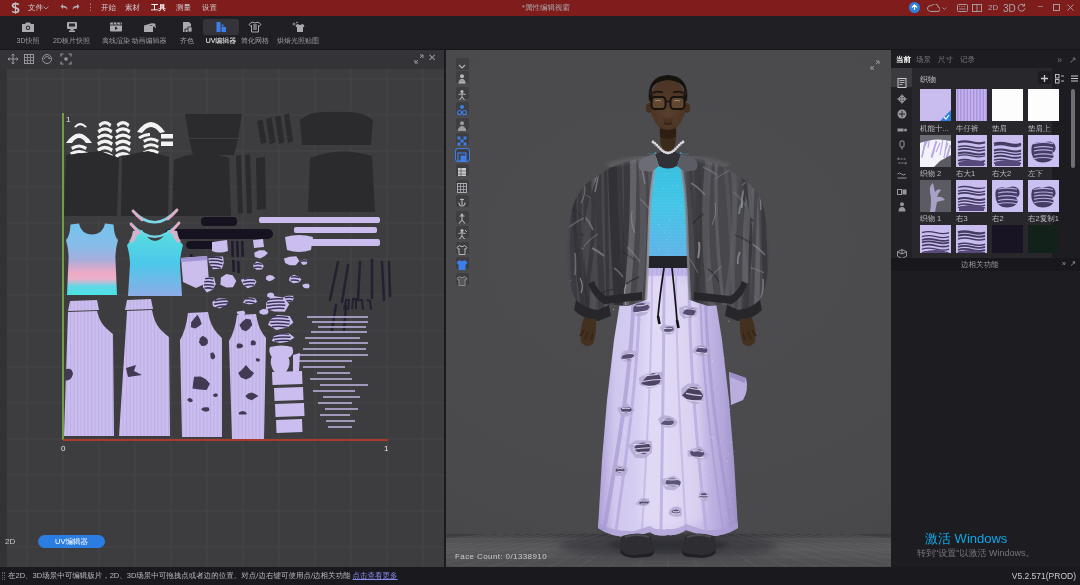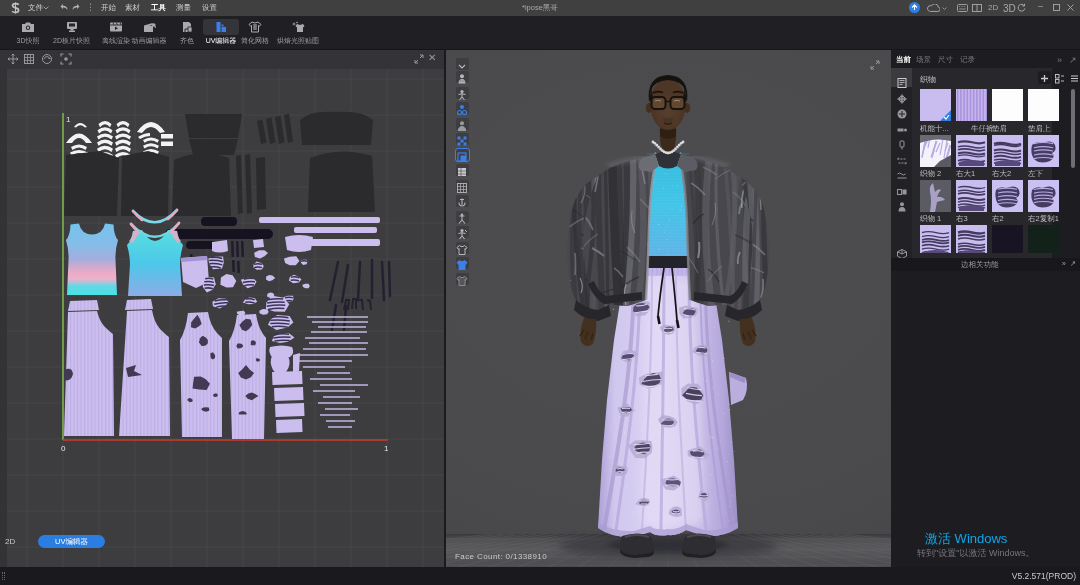--- a/index.html
+++ b/index.html
@@ -1,20 +1,20 @@
 <!DOCTYPE html>
 <html><head>
 <meta charset="utf-8">
 <style>
 * { margin:0; padding:0; box-sizing:border-box; }
 html,body { width:1080px; height:585px; overflow:hidden; background:#1b1b1f;
   font-family:"Liberation Sans", sans-serif; }
 #app { position:absolute; left:0; top:0; width:1080px; height:585px; }
 .abs { position:absolute; }
-#titlebar { position:absolute; left:0; top:0; width:1080px; height:16px; background:#404040; color:#c8c8cc; font-size:10px; }
+#titlebar { position:absolute; left:0; top:0; width:1080px; height:16px; background:#7f1d1d; color:#c8c8cc; font-size:10px; }
 #titlebar .menu { position:absolute; top:3px; font-size:7.5px; color:#cfcfd4; }
 #titlebar .ticon { position:absolute; top:1px; color:#a8a8ac; font-size:10px; }
 #toolbar { position:absolute; left:0; top:16px; width:1080px; height:34px; background:#202024; border-bottom:1px solid #16161a; }
 .tbitem { position:absolute; top:3px; text-align:center; color:#9d9da2; font-size:7px; }
 .tbitem .ic { height:16px; padding-top:2px; }
 .tbitem .lb { margin-top:1px; white-space:nowrap; }
 #panel2d { position:absolute; left:0; top:50px; width:444px; height:517px; background:#3d3d40; }
 #p2dheader { position:absolute; left:0; top:0; width:444px; height:19px; background:#333338; }
 #viewport { position:absolute; left:446px; top:50px; width:445px; height:517px; background:radial-gradient(ellipse 150% 100% at 50% 38%, #4d4d4f 0%, #4a4a4c 55%, #404042 100%); overflow:hidden; }
 #rightpanel { position:absolute; left:891px; top:50px; width:189px; height:517px; background:#1d1d21; }
@@ -44,21 +44,21 @@
       </svg>
     <svg class="abs" style="left:72px;top:3px" width="8" height="8" viewBox="0 0 8 8">
         <path d="M5 1 L7.5 3.5 L5 6 V4.2 Q2 4.2 0.5 6.8 Q0.7 2.8 5 2.8 Z" fill="#b2b2b6"></path>
       </svg>
     <span class="ticon" style="left:86px;font-size:9px;top:2px">⋮</span>
     <span class="menu" style="left:101px">开始</span>
     <span class="menu" style="left:125px">素材</span>
     <span class="menu" style="left:151px;color:#ffffff;font-weight:bold">工具</span>
     <span class="menu" style="left:176px">测量</span>
     <span class="menu" style="left:202px">设置</span>
-    <span class="menu" style="left:522px;color:#a8a8ac">*ipose黑哥</span>
+    <span class="menu" style="left:522px;color:#a8a8ac">*属性编辑视窗</span>
     <div class="abs" style="left:909px;top:2px;width:11px;height:11px;border-radius:50%;background:#2d7fe0"></div>
     <svg class="abs" style="left:911px;top:4px" width="7" height="7" viewBox="0 0 7 7">
         <path d="M1 3.5 L3.5 1 L3.5 6 M3.5 1 L6 3.5" stroke="#fff" stroke-width="1.1" fill="none"></path>
       </svg>
     <svg class="abs" style="left:927px;top:4px" width="13" height="8" viewBox="0 0 13 8">
         <path d="M3.6 7.4 a2.9 2.9 0 1 1 0.9 -5.6 a3.6 3.6 0 0 1 6.8 1.4 a2.1 2.1 0 0 1 -0.5 4.2 Z" fill="none" stroke="#a8a8ac" stroke-width="1"></path>
       </svg>
     <svg class="abs" style="left:942px;top:7px" width="5" height="3" viewBox="0 0 5 3">
         <path d="M0.5 0.5 L2.5 2.5 L4.5 0.5" stroke="#9a9a9e" fill="none" stroke-width="0.9"></path>
       </svg>
@@ -1036,21 +1036,21 @@
             <rect x="4.2" y="0" width="1.4" height="32" fill="#a892dd"></rect>
             <rect x="7.4" y="0" width="1.4" height="32" fill="#a892dd"></rect>
             <rect x="10.6" y="0" width="1.4" height="32" fill="#a892dd"></rect>
             <rect x="13.8" y="0" width="1.4" height="32" fill="#a892dd"></rect>
             <rect x="17.0" y="0" width="1.4" height="32" fill="#a892dd"></rect>
             <rect x="20.2" y="0" width="1.4" height="32" fill="#a892dd"></rect>
             <rect x="23.4" y="0" width="1.4" height="32" fill="#a892dd"></rect>
             <rect x="26.6" y="0" width="1.4" height="32" fill="#a892dd"></rect>
             <rect x="29.8" y="0" width="1.4" height="32" fill="#a892dd"></rect>
           </svg></div>
-<div class="tlabel" style="left:80px;top:56px">牛仔裤</div>
+<div class="tlabel" style="left:65px;top:56px">牛仔裤</div>
 <div class="thumb" style="left:101px;top:21px;"><svg width="31" height="32">
             <rect width="31" height="32" fill="#fdfdfd"></rect>
           </svg></div>
 <div class="tlabel" style="left:101px;top:56px">垫肩</div>
 <div class="thumb" style="left:137px;top:21px;"><svg width="31" height="32">
             <rect width="31" height="32" fill="#fdfdfd"></rect>
           </svg></div>
 <div class="tlabel" style="left:137px;top:56px">垫肩上</div>
 <div class="thumb" style="left:29px;top:67px;"><svg width="31" height="32" viewBox="0 0 31 32">
             <rect width="31" height="32" fill="#f4f2fa"></rect>
@@ -1227,15 +1227,16 @@
         <span style="position:absolute;left:70px;top:2px">边相关功能</span>
       <span style="position:absolute;right:14px;top:1px">»</span>
         <span style="position:absolute;right:4px;top:1px">↗</span>
       </div>
     <div class="abs" style="left:34px;top:480px;color:#0ea5e9;font-size:13px">激活 Windows</div>
     <div class="abs" style="left:26px;top:497px;color:#76767b;font-size:9px">转到"设置"以激活 Windows。</div>
   </div>
 
   <div id="statusbar">
     <div class="abs" style="left:2px;top:5px;width:3px;height:8px;border-left:1px dotted #66666b;border-right:1px dotted #66666b"></div>
+    <span style="position:absolute;left:8px;font-size:7.5px">在2D、3D场景中可编辑版片，2D、3D场景中可拖拽点或者边的位置。对点/边右键可使用点/边相关功能 <span style="color:#8b8bf0;text-decoration:underline">点击查看更多</span></span>
     <span style="position:absolute;right:4px;color:#c9c9ce;font-size:8.5px">V5.2.571(PROD)</span>
   </div>
 </div>
 
 </body></html>

